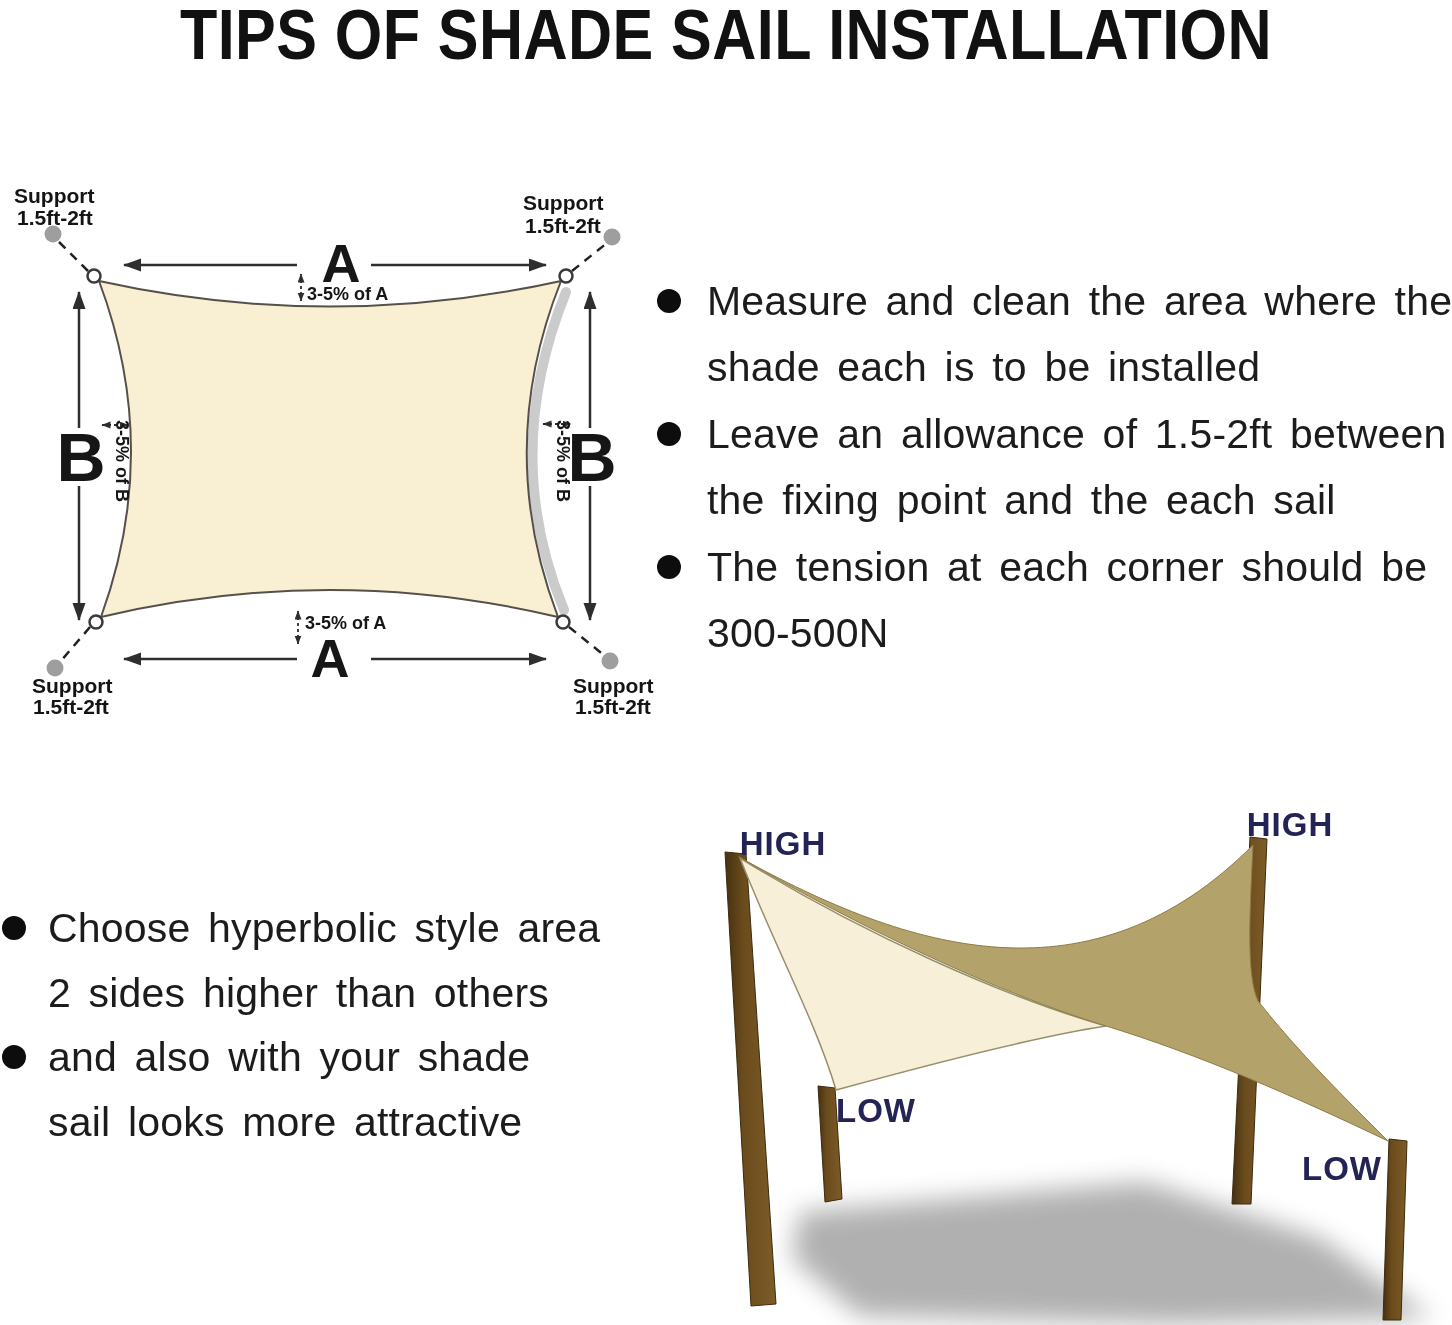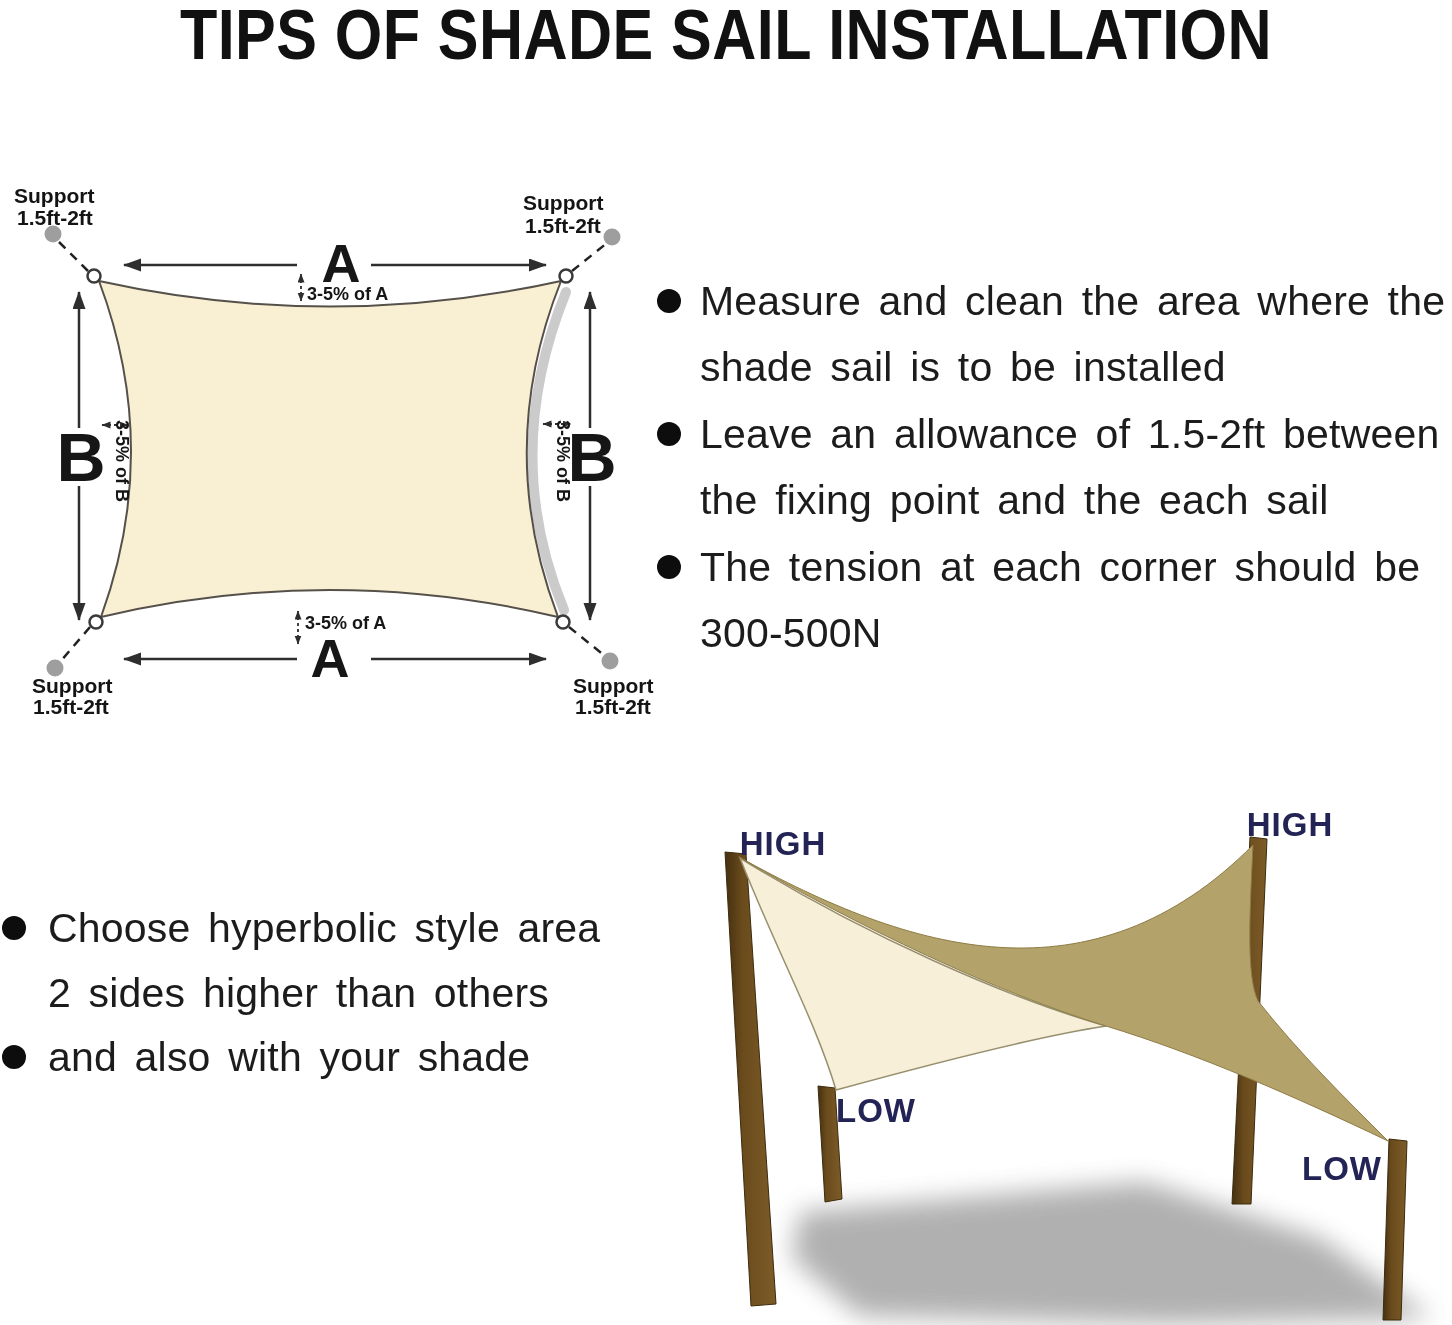--- a/index.html
+++ b/index.html
@@ -10,21 +10,21 @@
   #title{position:absolute;top:-6px;left:0;width:1452px;text-align:center;
          font-size:71px;font-weight:800;letter-spacing:.5px;color:#111;
          transform:scaleX(.86);transform-origin:center;white-space:nowrap;}
 
   
   .tips{position:absolute;}
   .tip-item{display:flex;align-items:flex-start;}
   .bullet{width:24px;height:24px;border-radius:50%;background:#0d0d0d;flex:0 0 24px;}
   .tip-lines{color:#1c1c1c;letter-spacing:.2px;word-spacing:6px;white-space:nowrap;}
   #tips-right{left:657px;top:268px;width:800px;}
-  #tips-right .tip-lines{font-size:41px;line-height:66.4px;margin-left:19px;}
+  #tips-right .tip-lines{font-size:41px;line-height:66.4px;margin-left:26px;}
   #tips-right .bullet{margin-top:21px;}
   #tips-left{left:2px;top:896px;width:640px;}
   #tips-left .tip-lines{font-size:41px;line-height:64.5px;margin-left:22px;}
   #tips-left .bullet{margin-top:20px;}
 
   
   text{font-family:"Liberation Sans",sans-serif;}
   .lbl{font-size:21px;font-weight:700;fill:#141414;}
   .dimA{font-size:54px;font-weight:700;fill:#161616;text-anchor:middle;}
   .dimB{font-size:68px;font-weight:700;fill:#161616;text-anchor:middle;}
@@ -106,21 +106,21 @@
     <text class="dimB" x="592" y="481">B</text>
     <line x1="543" y1="424" x2="571" y2="424" stroke="#2e2e2e" stroke-width="1.8" stroke-dasharray="3 3" marker-start="url(#arrS)" marker-end="url(#arrS)"></line>
     <text class="pctv" x="557" y="461" transform="rotate(90 557 461)">3-5% of B</text>
   </svg>
 
   <div id="tips-right" class="tips">
     <div class="tip-item">
       <div class="bullet"></div>
       <div class="tip-lines">
         <div>Measure and clean the area where the</div>
-        <div>shade sail is to be installed</div>
+        <div>shade each is to be installed</div>
       </div>
     </div>
     <div class="tip-item">
       <div class="bullet"></div>
       <div class="tip-lines">
         <div>Leave an allowance of 1.5-2ft between</div>
         <div>the fixing point and the each sail</div>
       </div>
     </div>
     <div class="tip-item">
@@ -137,20 +137,21 @@
       <div class="bullet"></div>
       <div class="tip-lines">
         <div>Choose hyperbolic style area</div>
         <div>2 sides higher than others</div>
       </div>
     </div>
     <div class="tip-item">
       <div class="bullet"></div>
       <div class="tip-lines">
         <div>and also with your shade</div>
+        <div>sail looks more attractive</div>
       </div>
     </div>
   </div>
 
   <svg style="position:absolute;left:640px;top:780px;" width="812" height="545" viewBox="640 780 812 545">
     <defs>
       <linearGradient id="wood" x1="0" y1="0" x2="1" y2="0">
         <stop offset="0" stop-color="#453010"></stop>
         <stop offset="0.35" stop-color="#6a4b1c"></stop>
         <stop offset="1" stop-color="#7d5c28"></stop>

